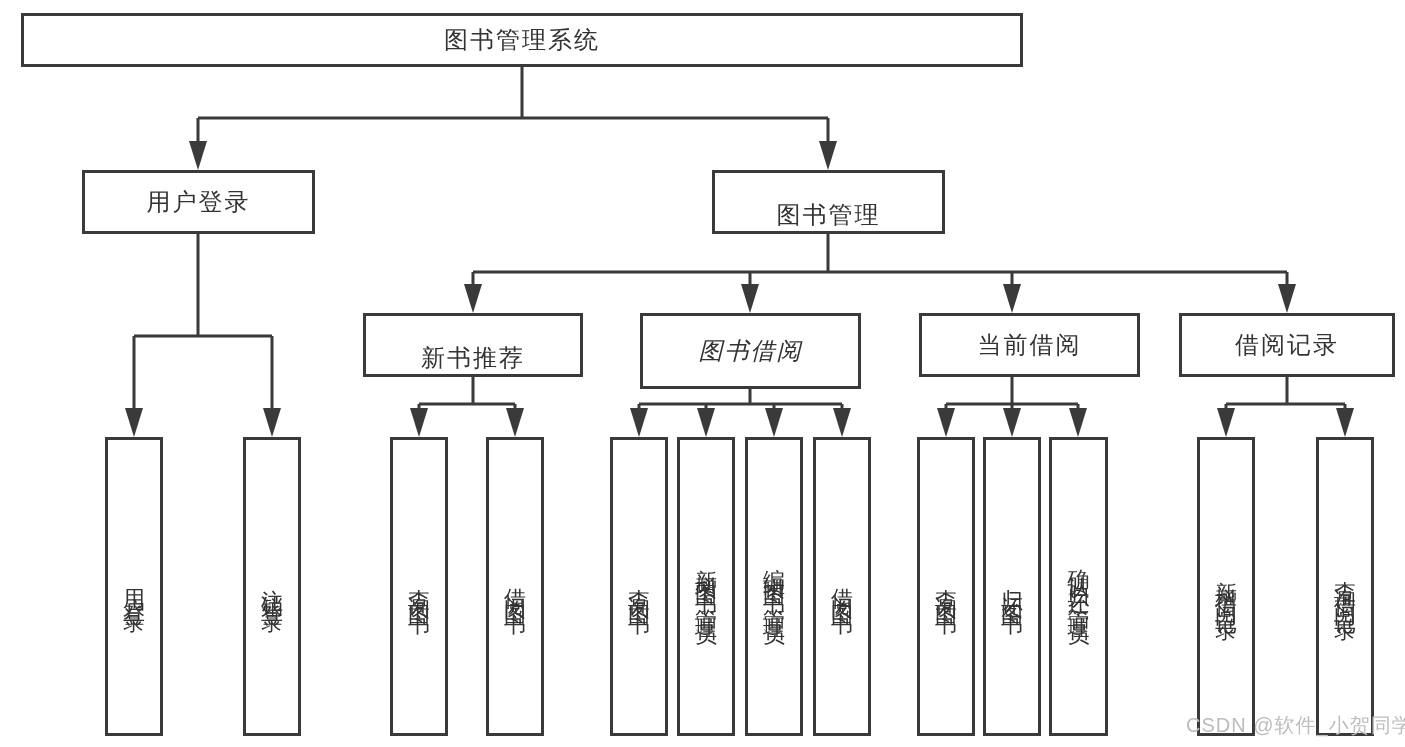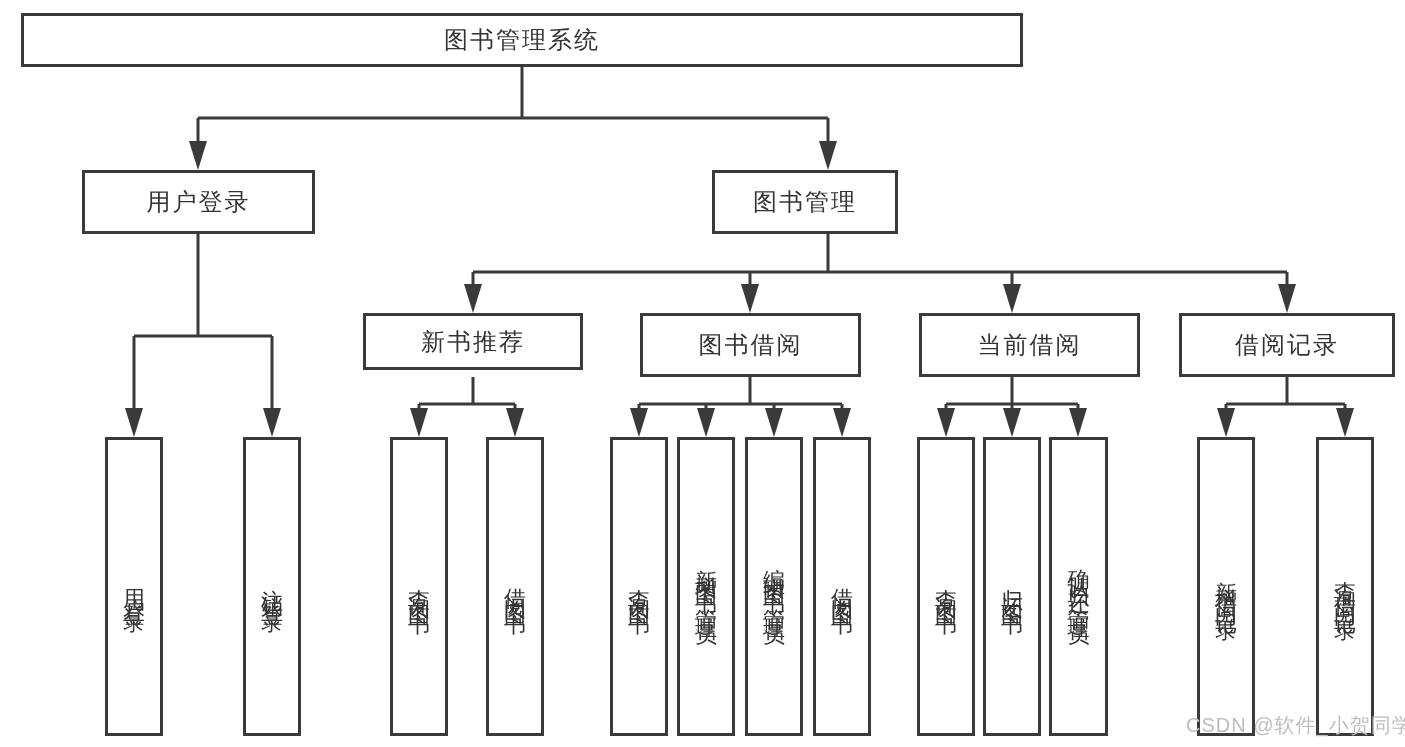--- a/index.html
+++ b/index.html
@@ -89,28 +89,28 @@
     </g>
   </svg>
 
   <div class="node hbox" style="left:21px; top:13px; width:1002px; height:54px;">
     <span class="lbl">图书管理系统</span>
   </div>
 
   <div class="node hbox" style="left:82px; top:170px; width:233px; height:64px;">
     <span class="lbl">用户登录</span>
   </div>
-  <div class="node hbox" style="left:712px; top:170px; width:186px; height:64px;">
+  <div class="node hbox" style="left:712px; top:170px; width:233px; height:64px;align-items:flex-end;">
     <span class="lbl">图书管理</span>
   </div>
 
-  <div class="node hbox" style="left:363px; top:313px; width:220px; height:57px;">
+  <div class="node hbox" style="left:363px; top:313px; width:220px; height:64px;align-items:flex-end;">
     <span class="lbl">新书推荐</span>
   </div>
-  <div class="node hbox" style="left:640px; top:313px; width:221px; height:64px;">
+  <div class="node hbox" style="left:640px; top:313px; width:221px; height:76px;font-style:italic;">
     <span class="lbl">图书借阅</span>
   </div>
   <div class="node hbox" style="left:902px; top:313px; width:221px; height:64px;margin-left:17px;">
     <span class="lbl">当前借阅</span>
   </div>
   <div class="node hbox" style="left:1179px; top:313px; width:216px; height:64px;">
     <span class="lbl">借阅记录</span>
   </div>
 
   <div class="node vbox" style="left:105px; top:437px; width:58px; height:299px;">

